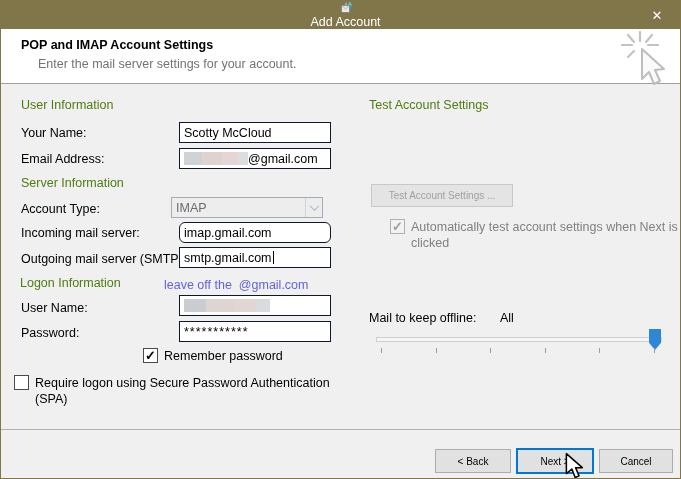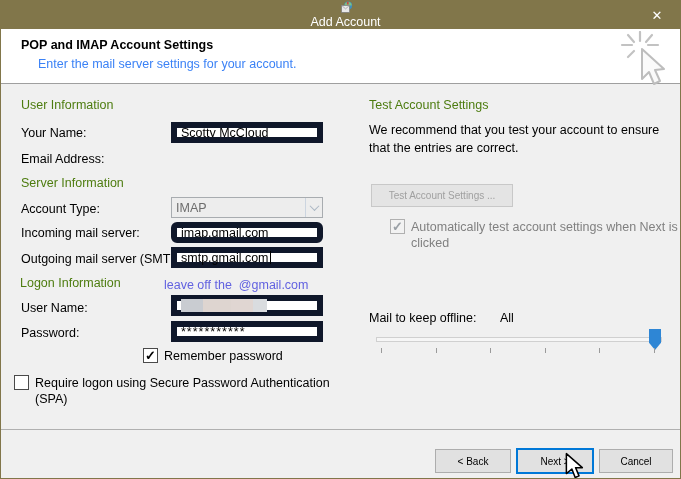--- a/index.html
+++ b/index.html
@@ -21,31 +21,31 @@
     position:absolute; right:0; top:0; width:46px; height:28px;
     display:flex; align-items:center; justify-content:center;
     color:#ffffff; font-size:13px; cursor:default;
   }
   
   .header {
     position:absolute; left:0; top:28px; width:100%; height:55px;
     background:#ffffff; border-bottom:1px solid #9f9f9f;
   }
   .header-title { position:absolute; left:20px; top:9px; font-size:12.5px; font-weight:bold; color:#000; }
-  .header-subtitle { position:absolute; left:37px; top:28px; font-size:12.5px; color:#3b82f6; }
+  .header-subtitle { position:absolute; left:37px; top:28px; font-size:12.5px; color:#737373; }
   .sparkle { position:absolute; right:8px; top:2px; z-index:5; }
   
   .body { position:absolute; left:0; top:84px; width:100%; height:344px; background:#f0f0f0; }
   .section-heading { position:absolute; font-size:12.5px; font-weight:normal; color:#4d7c0f; }
   .fld-label { position:absolute; font-size:12.5px; color:#000; }
   .txt {
     position:absolute; width:152px; height:21px;
-    border:6px solid #0f172a; background:#ffffff;
+    border:1px solid #0f172a; background:#ffffff;
     font-family:"Liberation Sans", sans-serif;
-    font-size:12.5px; color:#000; padding:1px 4px; outline:none;
+    font-size:12.5px; color:#000; padding:1px 4px; outline:none;margin-left:8px;
   }
   .txt-div { display:flex; align-items:center; }
   .select-disabled {
     position:absolute; width:152px; height:21px;
     border:1px solid #a8acb0; background:#ededed;
     display:flex; align-items:center; padding-left:4px;
     font-size:12.5px; color:#6d6d6d;
   }
   .select-arrow-box {
     position:absolute; right:0; top:0; width:17px; height:19px;
@@ -126,20 +126,29 @@
   </div>
 
   <div class="body">
 
     <div class="section-heading" style="left:20px; top:13px;">User Information</div>
 
     <div class="fld-label" style="left:20px; top:41px;">Your Name:</div>
     <input class="txt" style="left: 170px; top: 37px;" value="Scotty McCloud">
 
     <div class="fld-label" style="left:20px; top:67px;">Email Address:</div>
+    <div class="txt txt-div" style="left:170px; top:63px;">
+      <span class="redact">
+        <i style="width:18px;background:#cfd3d6;"></i>
+          <i style="width:20px;background:#ded3cf;"></i>
+          <i style="width:16px;background:#e4d7d3;"></i>
+          <i style="width:10px;background:#dbdee0;"></i>
+      </span>
+      <span>@gmail.com</span>
+    </div>
 
     <div class="section-heading" style="left:20px; top:91px;">Server Information</div>
 
     <div class="fld-label" style="left:20px; top:117px;">Account Type:</div>
     <div class="select-disabled" style="left:170px; top:112px;">
       <span>IMAP</span>
       <span class="select-arrow-box">
           <span class="chev"></span>
         </span>
     </div>
@@ -175,21 +184,20 @@
         </span>
       <span class="cb-label">Remember password</span>
     </div>
 
     <div class="cbrow" style="left:13px; top:290px;">
       <span class="cb"></span>
       <span class="cb-label" style="width:305px;">Require logon using Secure Password Authentication (SPA)</span>
     </div>
 
     <div class="section-heading" style="left:368px; top:13px;">Test Account Settings</div>
-    <div class="para" style="left:368px; top:37px; width:312px;">We recommend that you test your account to ensure that the entries are correct.</div>
 
     <div class="btn disabled" style="left:370px; top:99px; width:142px; height:23px;">Test Account Settings ...</div>
 
     <div class="cbrow" style="left:389px; top:134px;">
       <span class="cb disabled">
           <span>✓</span>
         </span>
       <span class="cb-label disabled" style="width:270px;">Automatically test account settings when Next is clicked</span>
     </div>
 

